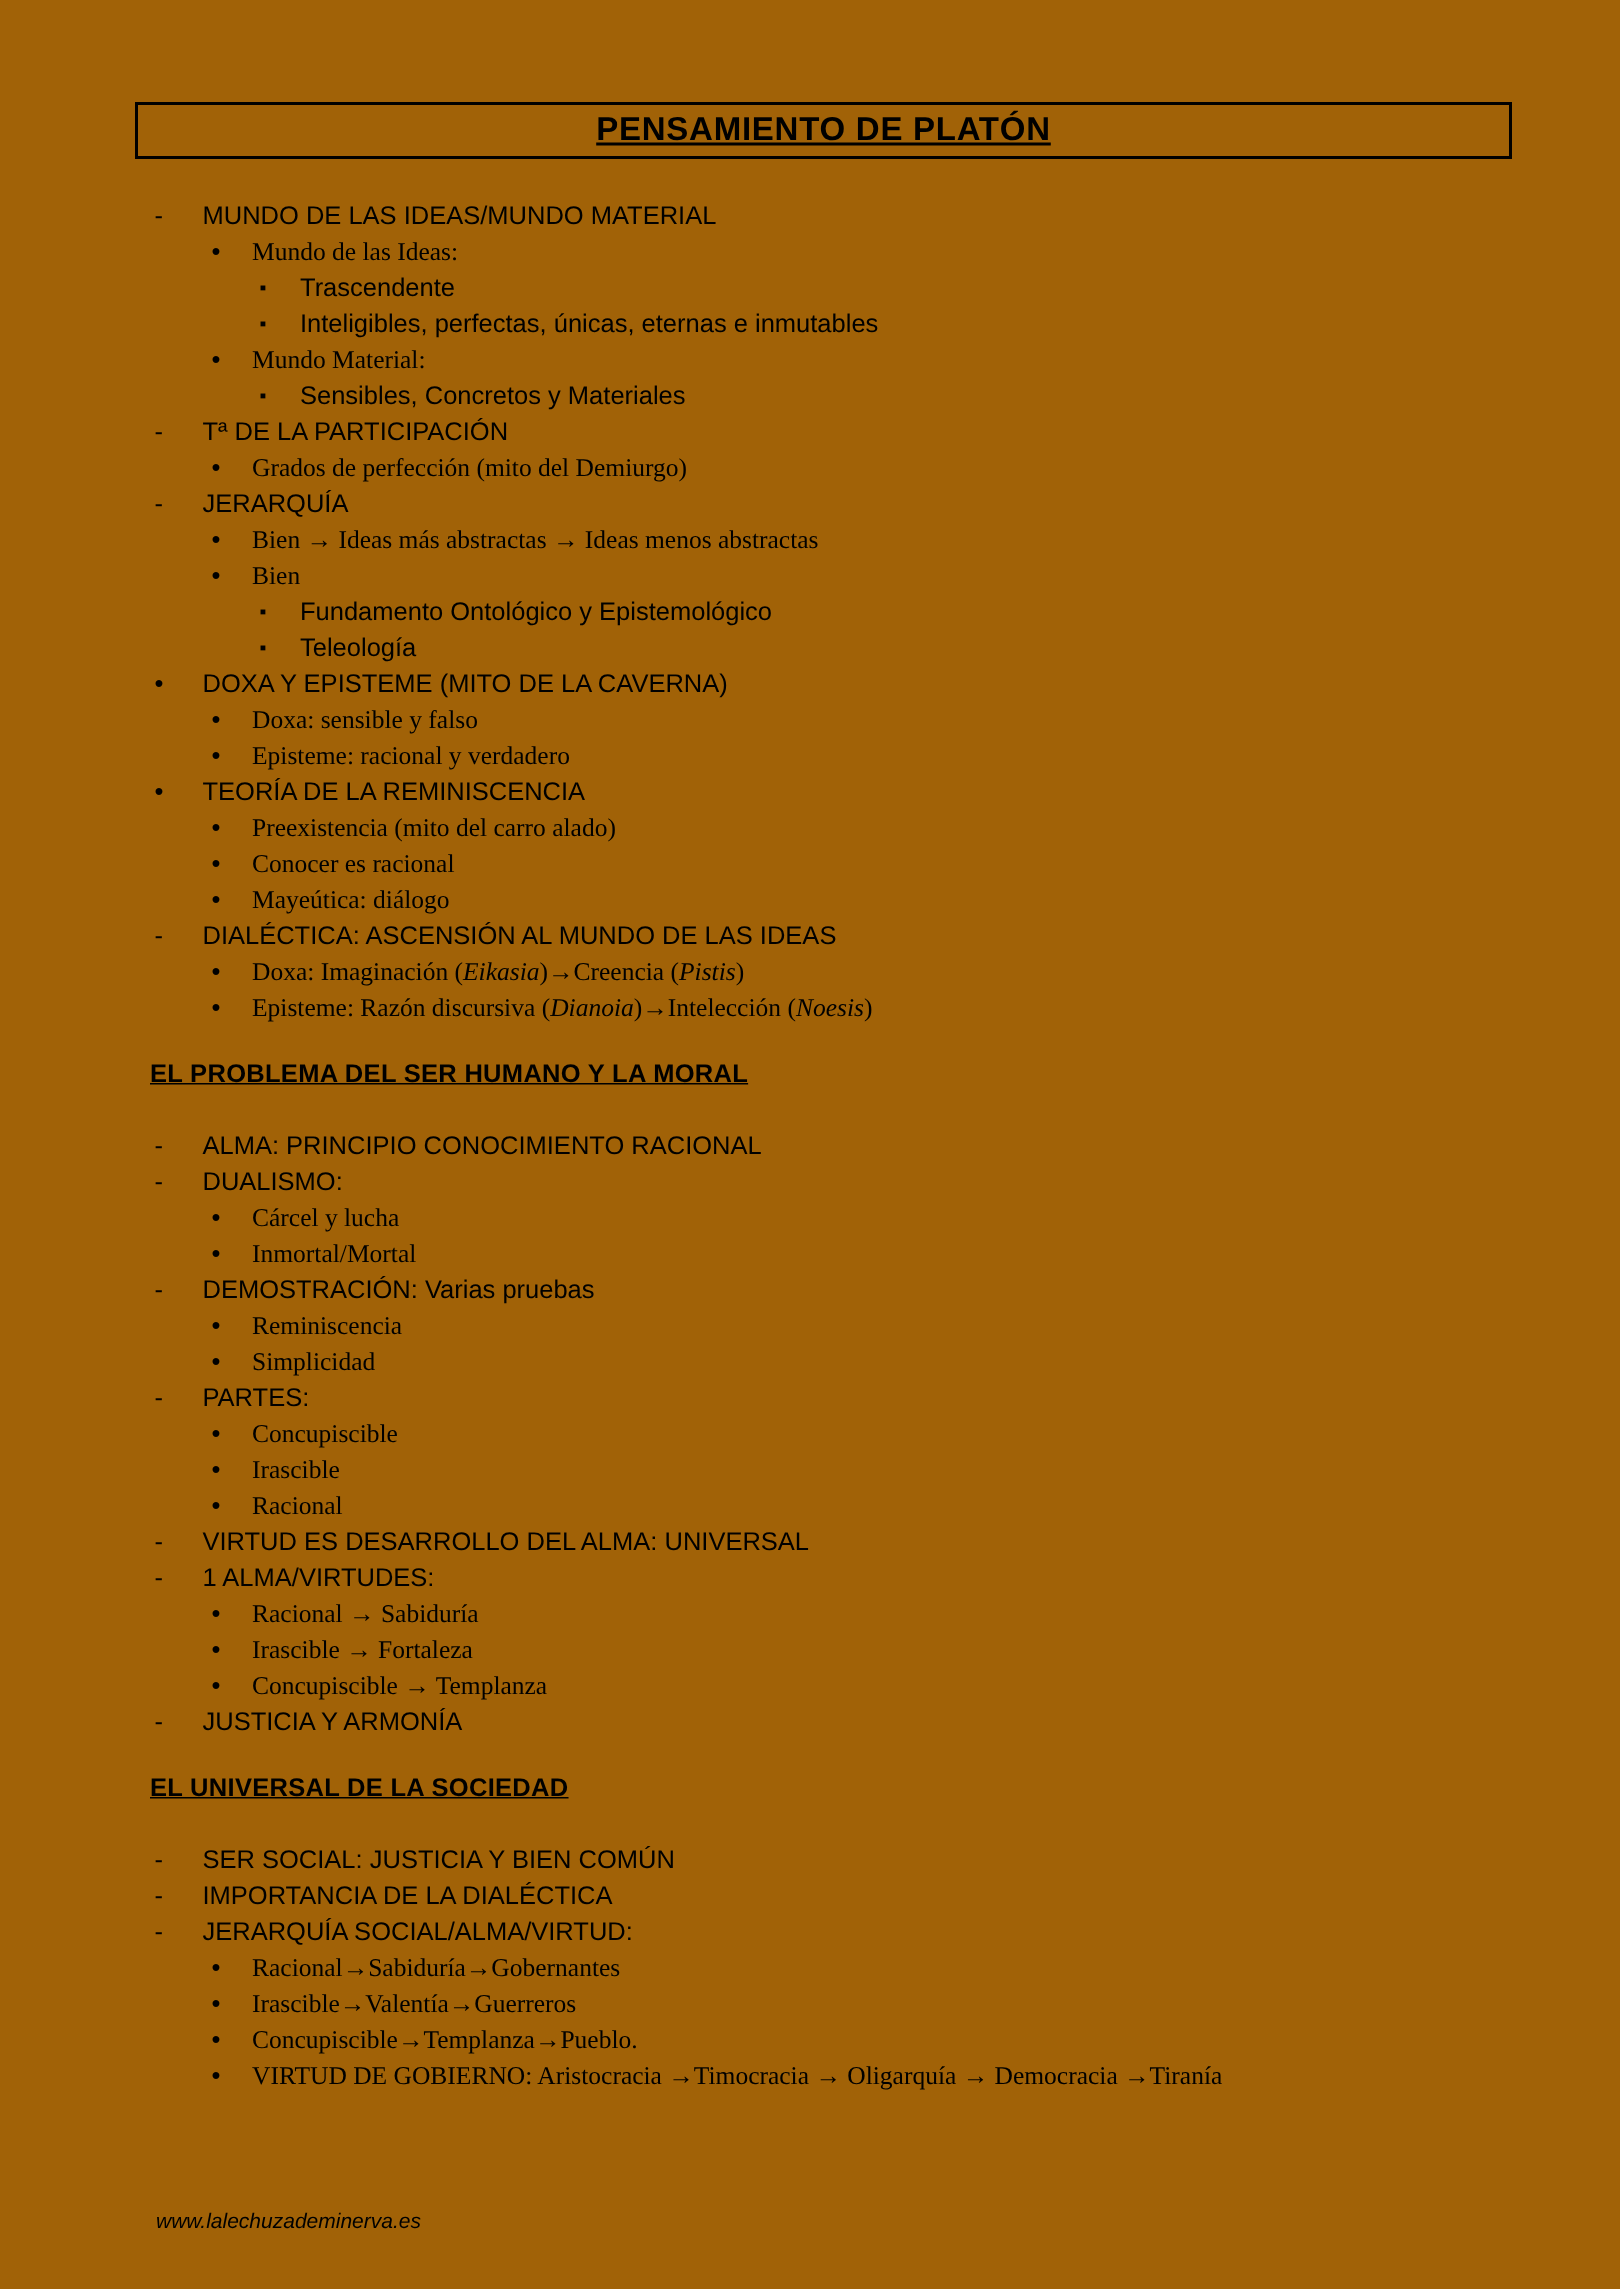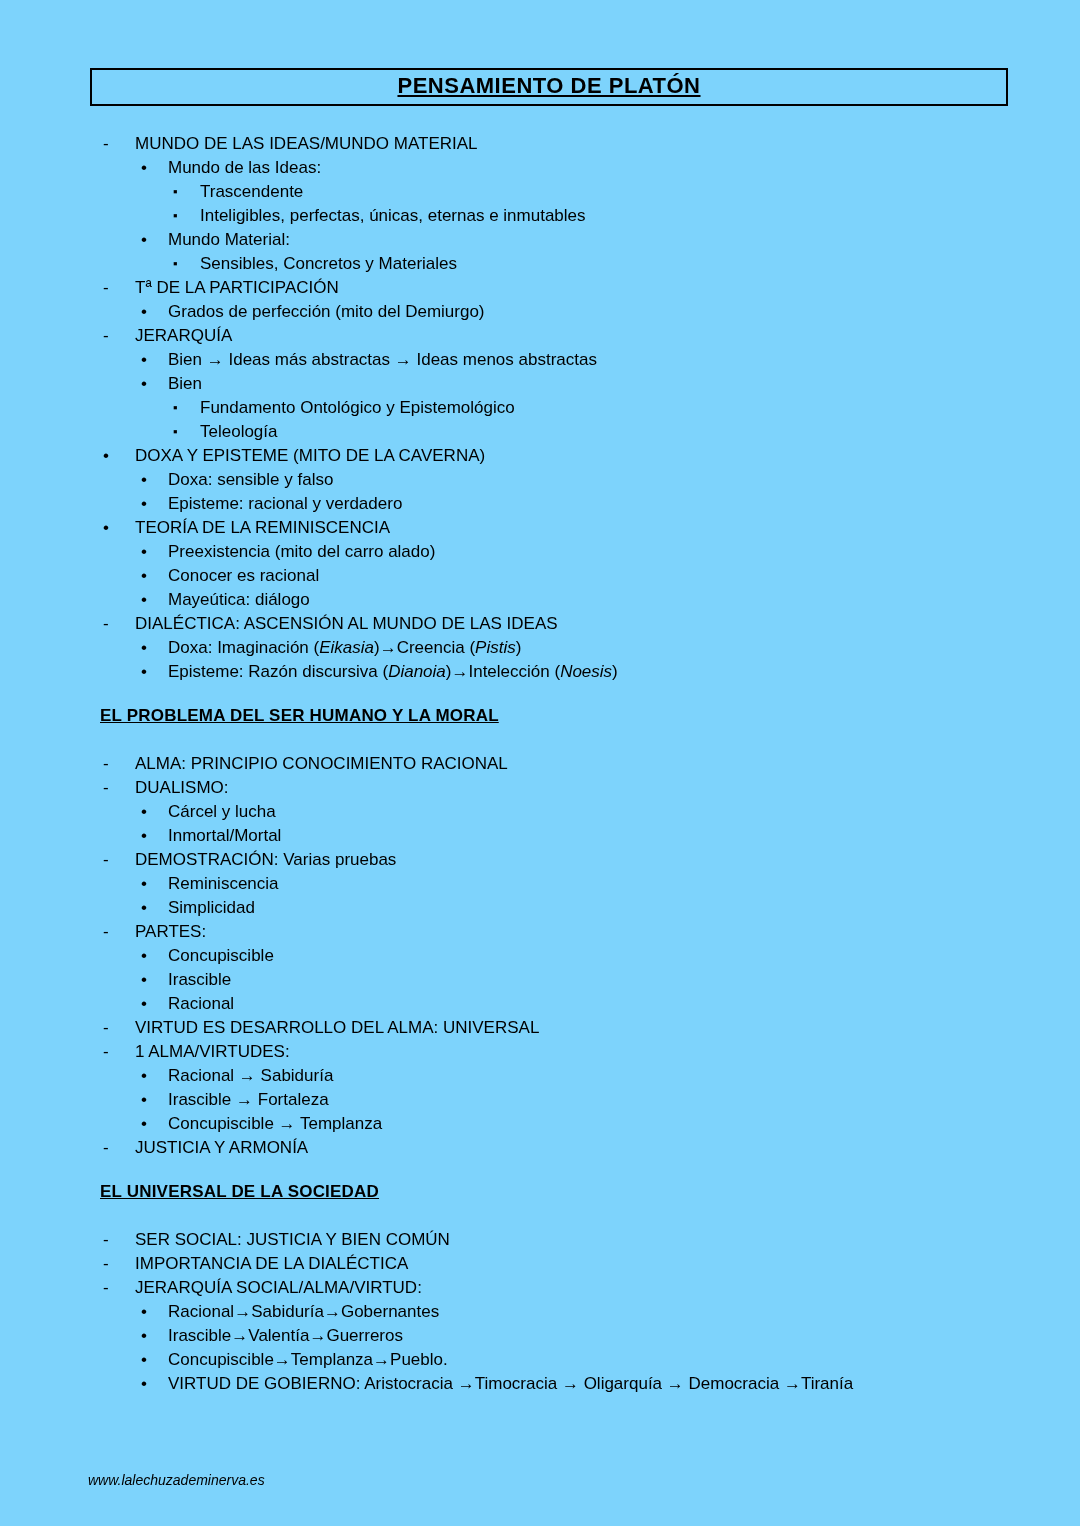--- a/index.html
+++ b/index.html
@@ -4,21 +4,21 @@
 <style>
   html, body {
     margin: 0;
     padding: 0;
     background: #ffffff;
   }
   .page {
     position: relative;
     width: 1080px;
     height: 1526px;
-    background: #7dd3fc;
+    background: #a16207;
     color: #000000;
     font-family: "Liberation Sans", "DejaVu Sans", sans-serif;
     box-sizing: border-box;
     padding-top: 68px;
     overflow: hidden;
   }
   .title-box {
     margin: 0 72px 0 90px;
     border: 2px solid #000000;
     text-align: center;
@@ -57,33 +57,33 @@
   .item .marker {
     position: absolute;
     top: 0;
   }
   .item .marker.sq {
     font-size: 13px;
   }
   .indent-0 .marker { left: 3px; }
   .indent-0 .text   { padding-left: 35px; }
   .indent-1 .marker { left: 41px; }
-  .indent-1 .text   { padding-left: 68px; }
+  .indent-1 .text   { padding-left: 68px; font-family: Liberation Serif, serif; }
   .indent-2 .marker { left: 73px; }
   .indent-2 .text   { padding-left: 100px; }
   .item .text {
     display: block;
   }
   .it {
     font-style: italic;
     text-align: center;
   }
   .footer {
     position: absolute;
-    left: 88px;
+    left: 104px;
     bottom: 38px;
     font-size: 14px;
     font-style: italic;
     color: #000000;
   }
 </style>
 </head>
 <body>
 
 <div class="page">

